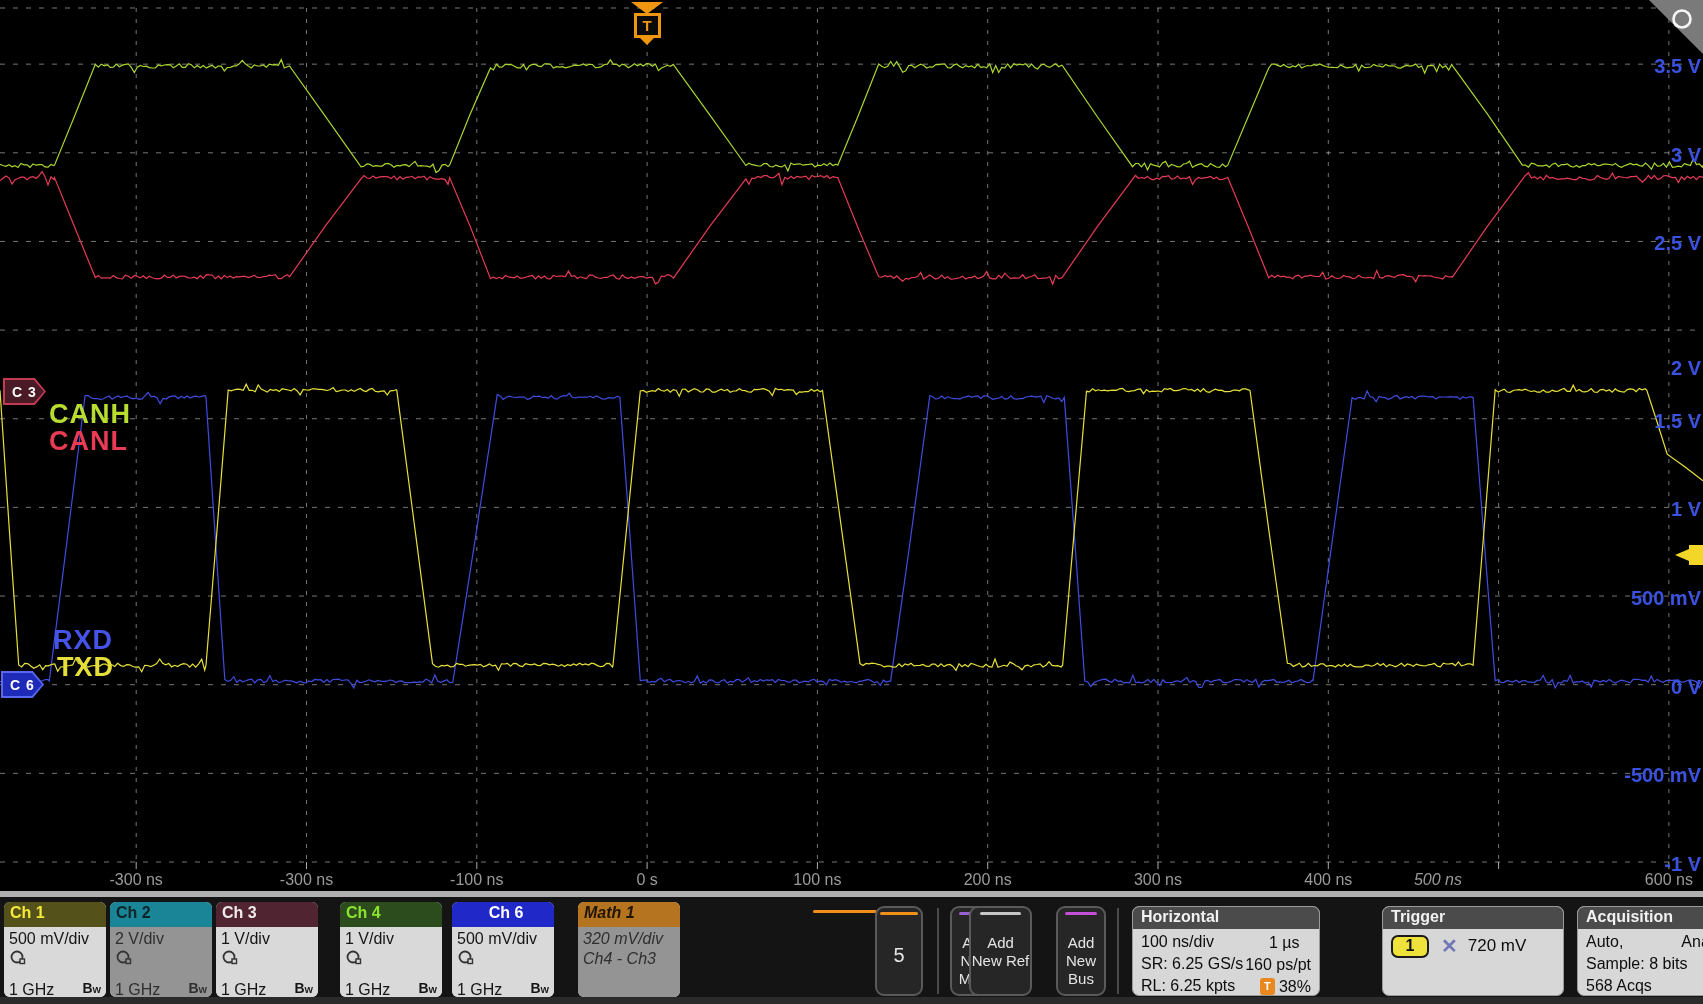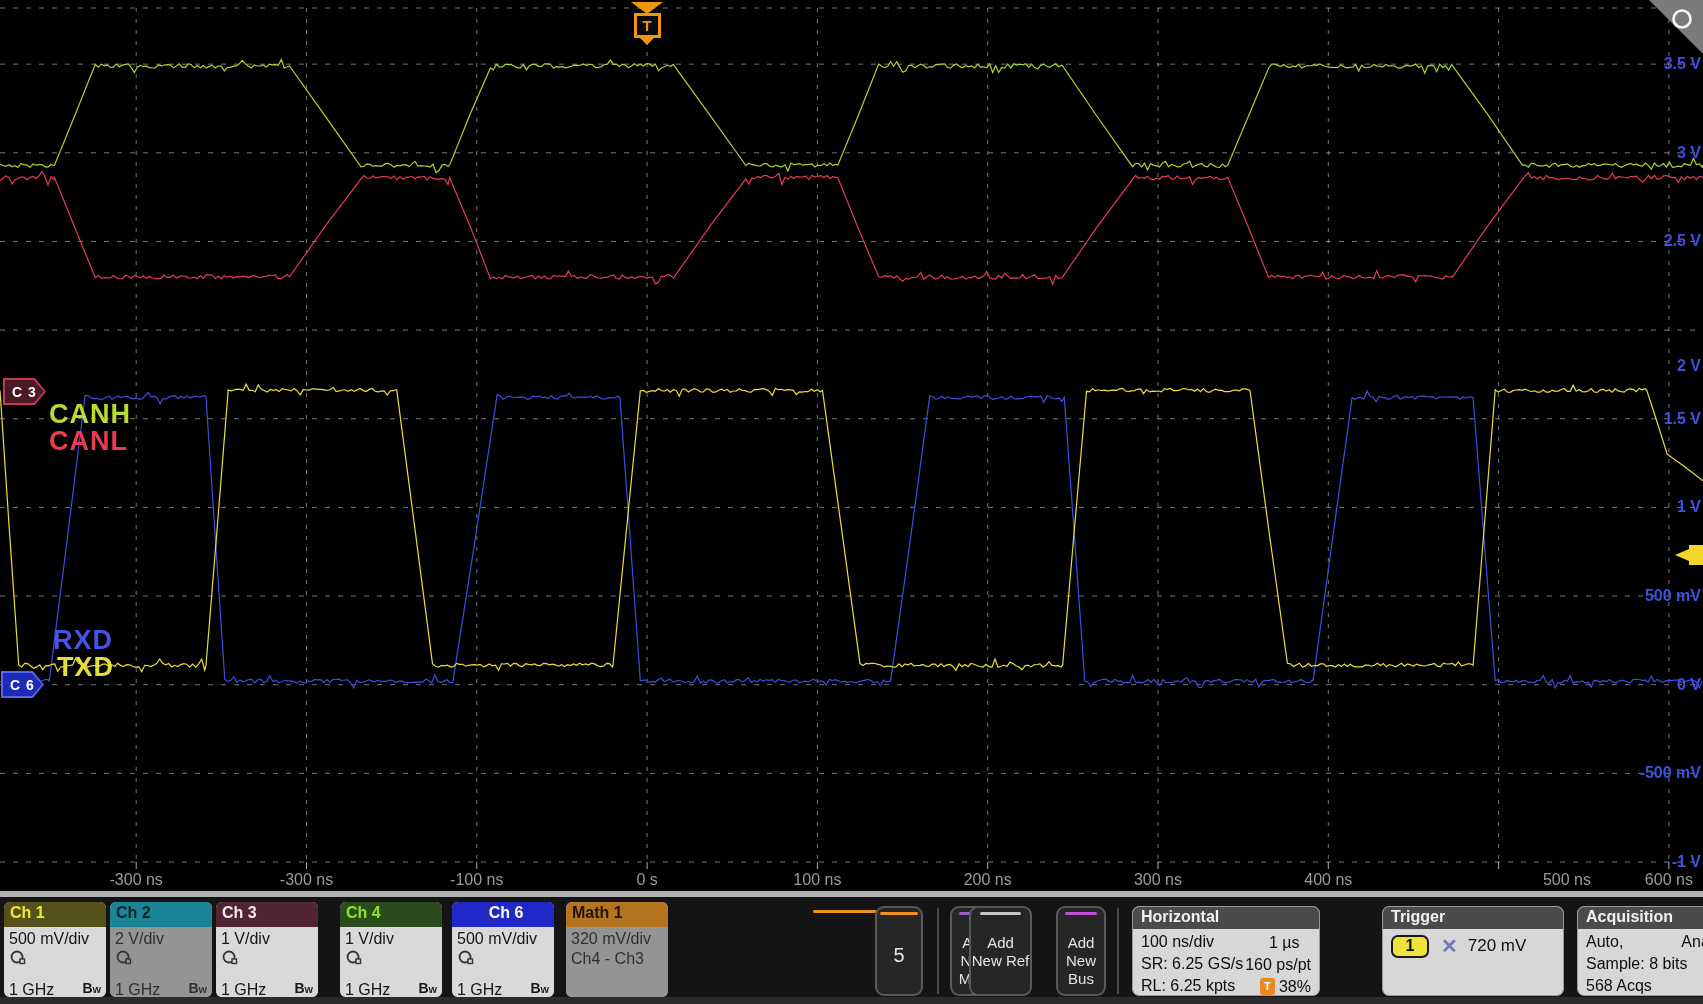--- a/index.html
+++ b/index.html
@@ -1,21 +1,21 @@
 <!DOCTYPE html>
 <html><head>
 <meta charset="utf-8">
 <style>
   html,body{margin:0;padding:0;background:#000;overflow:hidden;}
   *{box-sizing:border-box;font-family:"Liberation Sans",sans-serif;}
   #scope{position:relative;width:1703px;height:1004px;background:#000;overflow:hidden;}
   
   #plot{position:absolute;left:0;top:0;width:1703px;height:891px;background:#000;}
   #wave{position:absolute;left:0;top:0;}
-  .vlabel{position:absolute;right:2px;width:95px;text-align:right;font-size:16px;font-weight:bold;color:#3b52e0;}
+  .vlabel{position:absolute;right:2px;width:95px;text-align:right;font-size:20px;font-weight:bold;color:#3b52e0;}
   .tlabel{position:absolute;top:871px;width:90px;text-align:center;font-size:16px;color:#9a9a9a;}
   .trace-label{position:absolute;font-size:27px;font-weight:bold;line-height:27px;letter-spacing:1px;}
   
   #trigT{position:absolute;top:2px;transform:translateX(-50%);display:flex;flex-direction:column;align-items:center;}
   .trig-tri{width:0;height:0;border-left:16px solid transparent;border-right:16px solid transparent;border-top:12px solid #f0950f;}
   .trig-box{margin-top:-1px;width:27px;height:25px;border:3px solid #f0950f;background:#0a0a0a;color:#f0950f;font-weight:bold;font-size:15px;display:flex;align-items:center;justify-content:center;}
   .trig-tip{width:0;height:0;border-left:7px solid transparent;border-right:7px solid transparent;border-top:7px solid #f0950f;}
   
   #cornerZoom{position:absolute;right:0;top:0;width:54px;height:54px;background:#7a7a7a;clip-path:polygon(0 0,100% 0,100% 100%);}
   
@@ -143,21 +143,21 @@
       </div>
     <div id="tlabels">
         <div class="tlabel" style="left: 91.2px;">-300 ns</div>
         <div class="tlabel" style="left: 261.5px;">-300 ns</div>
         <div class="tlabel" style="left: 431.8px;">-100 ns</div>
         <div class="tlabel" style="left: 602.1px;">0 s</div>
         <div class="tlabel" style="left: 772.4px;">100 ns</div>
         <div class="tlabel" style="left: 942.7px;">200 ns</div>
         <div class="tlabel" style="left: 1113px;">300 ns</div>
         <div class="tlabel" style="left: 1283.3px;">400 ns</div>
-        <div class="tlabel" style="left: 1522px;">500 ns</div>
+        <div class="tlabel" style="left: 1393px; font-style: italic;">500 ns</div>
         <div class="tlabel" style="left: 1623.9px;">600 ns</div>
       </div>
   </div>
 
   <div id="separator"></div>
 
   <div id="bottombar">
 
     <div class="card" style="left:4px;">
       <div class="hdr" style="background: rgb(85, 81, 26); color: rgb(243, 232, 60);">Ch 1</div>
@@ -222,21 +222,21 @@
         <div class="line2"><svg width="18" height="16">
               <circle cx="8" cy="8" r="5.5" fill="none" stroke="#333" stroke-width="1.8"></circle>
               <rect x="11" y="10" width="4.5" height="4.5" fill="#d9d9d9" stroke="#333" stroke-width="1.4"></rect>
             </svg></div>
         <div class="line3">
             <span>1 GHz</span>
             <span><span class="bw">B</span><span class="bw-sub">W</span></span>
           </div>
         </div>
     </div>
-    <div class="card dim" style="left:566px;">
+    <div class="card dim" style="left:578px;font-style:italic;">
       <div class="hdr" style="background: rgb(181, 116, 31); color: rgb(35, 21, 3);">Math 1</div>
       <div class="body">
           <div class="line1">320 mV/div</div>
         <div class="line1">Ch4 - Ch3</div>
         </div>
     </div>
 
     <div id="orangeSeg"></div>
     <div id="fiveBtn" class="sq-btn" style="left:875px;width:48px;">
       <div class="accent-line" style="background:#f09018;left:6%;width:88%;"></div>

